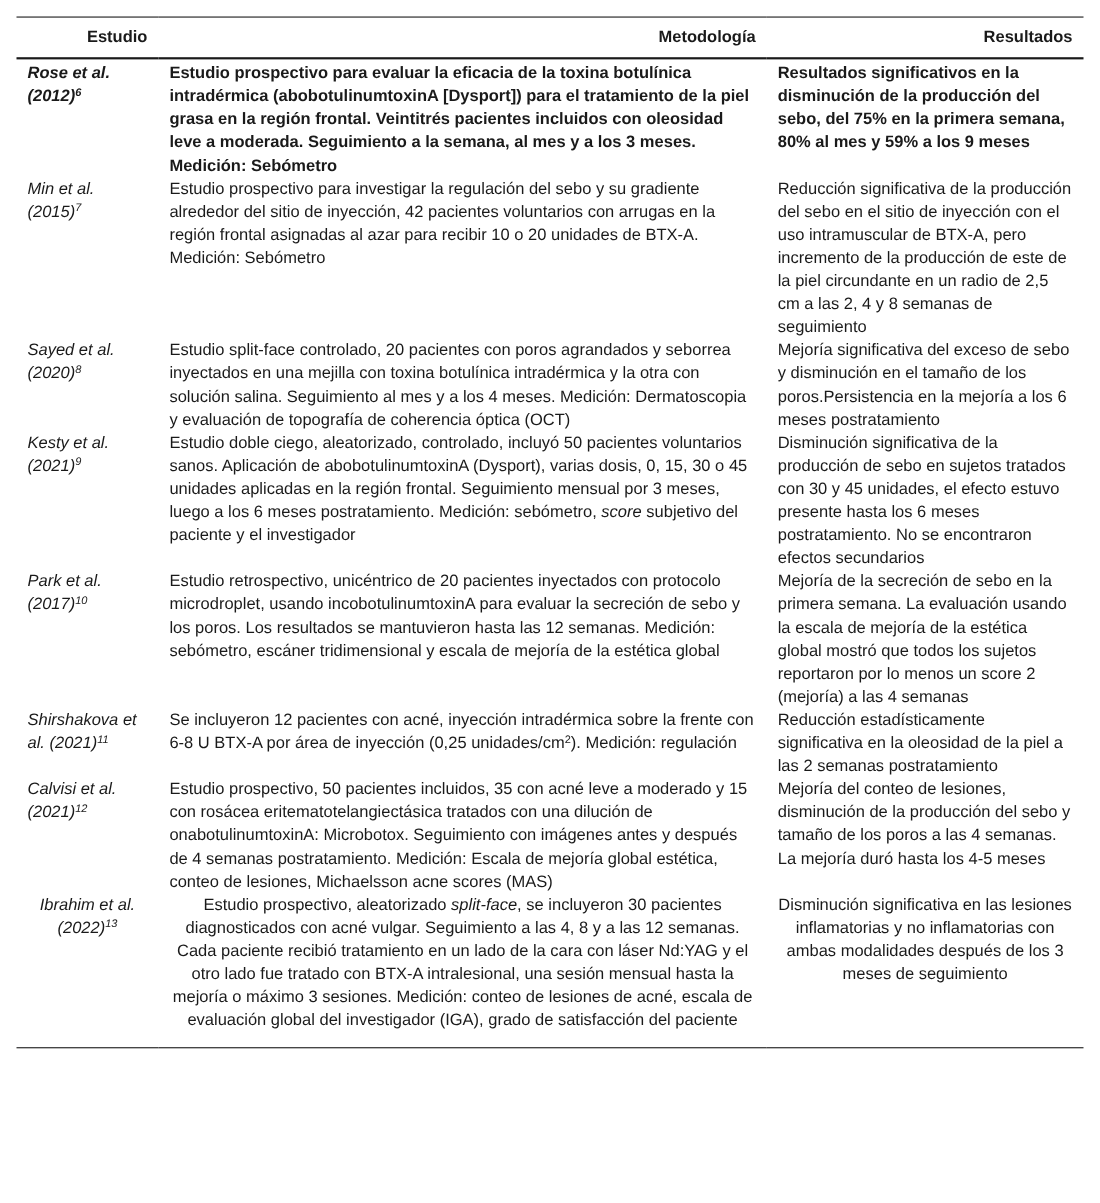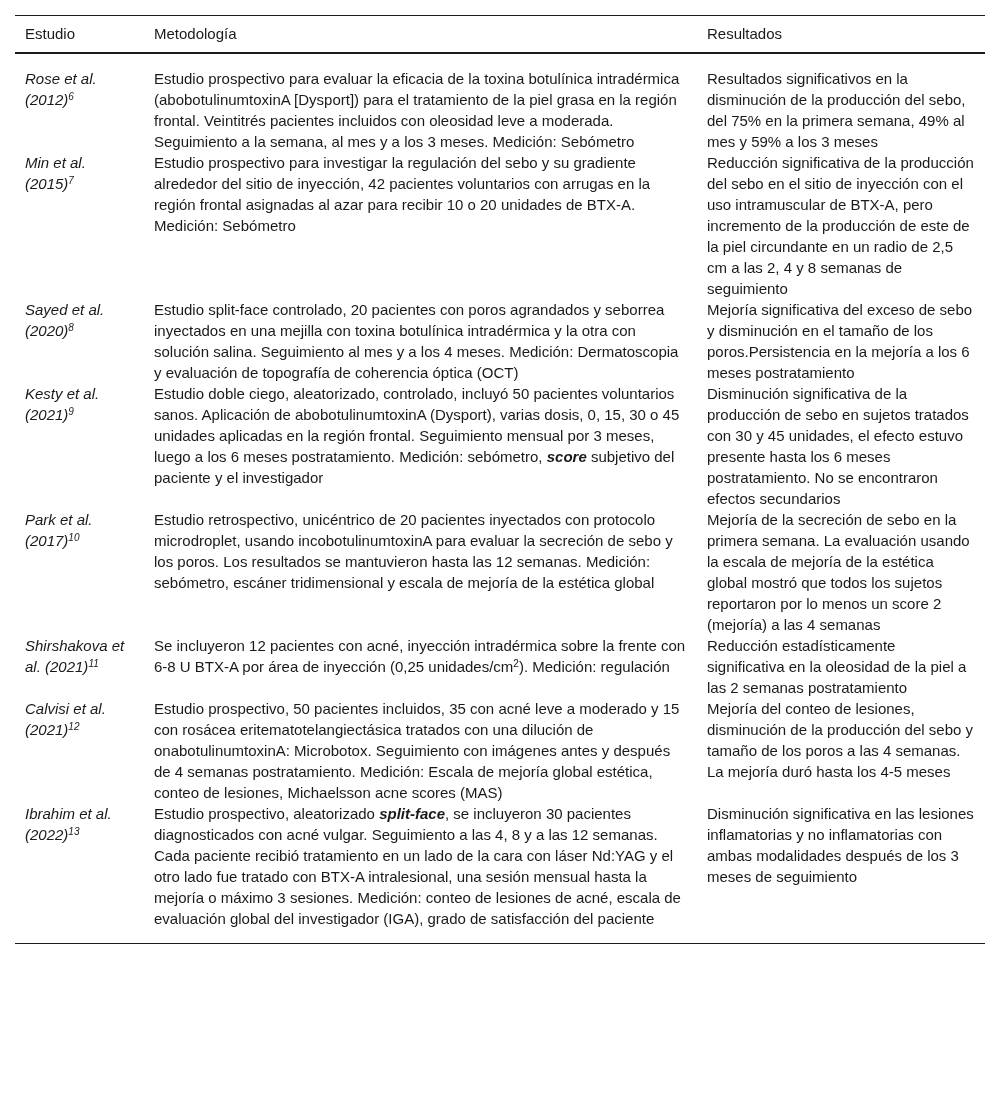--- a/index.html
+++ b/index.html
@@ -28,44 +28,44 @@
     table-layout: fixed;
   }
   thead tr {
     border-top: 1px solid #1a1a1a;
     border-bottom: 2px solid #1a1a1a;
   }
   tbody tr:last-child {
     border-bottom: 1px solid #1a1a1a;
   }
   th {
-    font-weight: normal;
-    text-align: left;
+    font-weight: bold;
+    text-align: right;
     vertical-align: top;
     padding: 7px 10px 8px 10px;
     height: 16px;
   }
   td {
     vertical-align: top;
     padding: 0 10px 0 10px;
   }
   col.c1 { width: 129px; }
   col.c2 { width: 553px; }
   col.c3 { width: 288px; }
   td.study {
     font-style: italic;
   }
   sup {
     font-size: 10px;
     line-height: 0;
     vertical-align: 5px;
   }
-  em { font-style: italic; font-weight: bold; }
-  tbody tr:first-child td { padding-top: 14px; }
-  tbody tr:last-child td { padding-bottom: 14px; }
+  em { font-style: italic; }
+  tbody tr:first-child td { padding-top: 2px; font-weight: bold; }
+  tbody tr:last-child td { padding-bottom: 14px; text-align: center; }
 </style>
 </head>
 <body>
 
 <div class="table-wrap">
   <table>
     <colgroup>
       <col class="c1">
         <col class="c2">
         <col class="c3">
@@ -75,21 +75,21 @@
         <th>Estudio</th>
         <th>Metodología</th>
         <th>Resultados</th>
       </tr>
     </thead>
     <tbody>
 
       <tr>
         <td class="study"><span>Rose et al. (2012)</span><sup>6</sup></td>
         <td>Estudio prospectivo para evaluar la eficacia de la toxina botulínica intradérmica (abobotulinumtoxinA [Dysport]) para el tratamiento de la piel grasa en la región frontal. Veintitrés pacientes incluidos con oleosidad leve a moderada. Seguimiento a la semana, al mes y a los 3 meses. Medición: Sebómetro</td>
-        <td>Resultados significativos en la disminución de la producción del sebo, del 75% en la primera semana, 49% al mes y 59% a los 3 meses</td>
+        <td>Resultados significativos en la disminución de la producción del sebo, del 75% en la primera semana, 80% al mes y 59% a los 9 meses</td>
       </tr>
 
       <tr>
         <td class="study"><span>Min et al. (2015)</span><sup>7</sup></td>
         <td>Estudio prospectivo para investigar la regulación del sebo y su gradiente alrededor del sitio de inyección, 42 pacientes voluntarios con arrugas en la región frontal asignadas al azar para recibir 10 o 20 unidades de BTX-A. Medición: Sebómetro</td>
         <td>Reducción significativa de la producción del sebo en el sitio de inyección con el uso intramuscular de BTX-A, pero incremento de la producción de este de la piel circundante en un radio de 2,5 cm a las 2, 4 y 8 semanas de seguimiento</td>
       </tr>
 
       <tr>
         <td class="study"><span>Sayed et al. (2020)</span><sup>8</sup></td>

